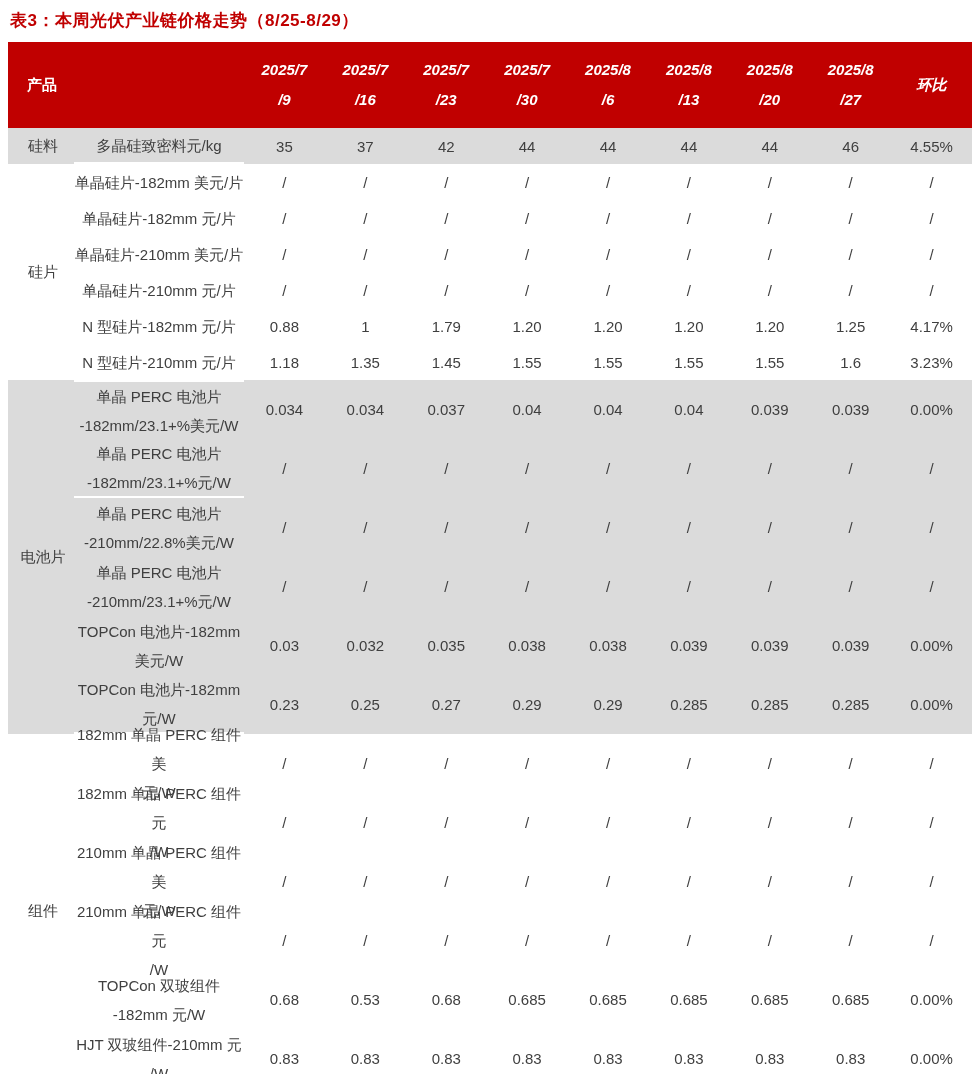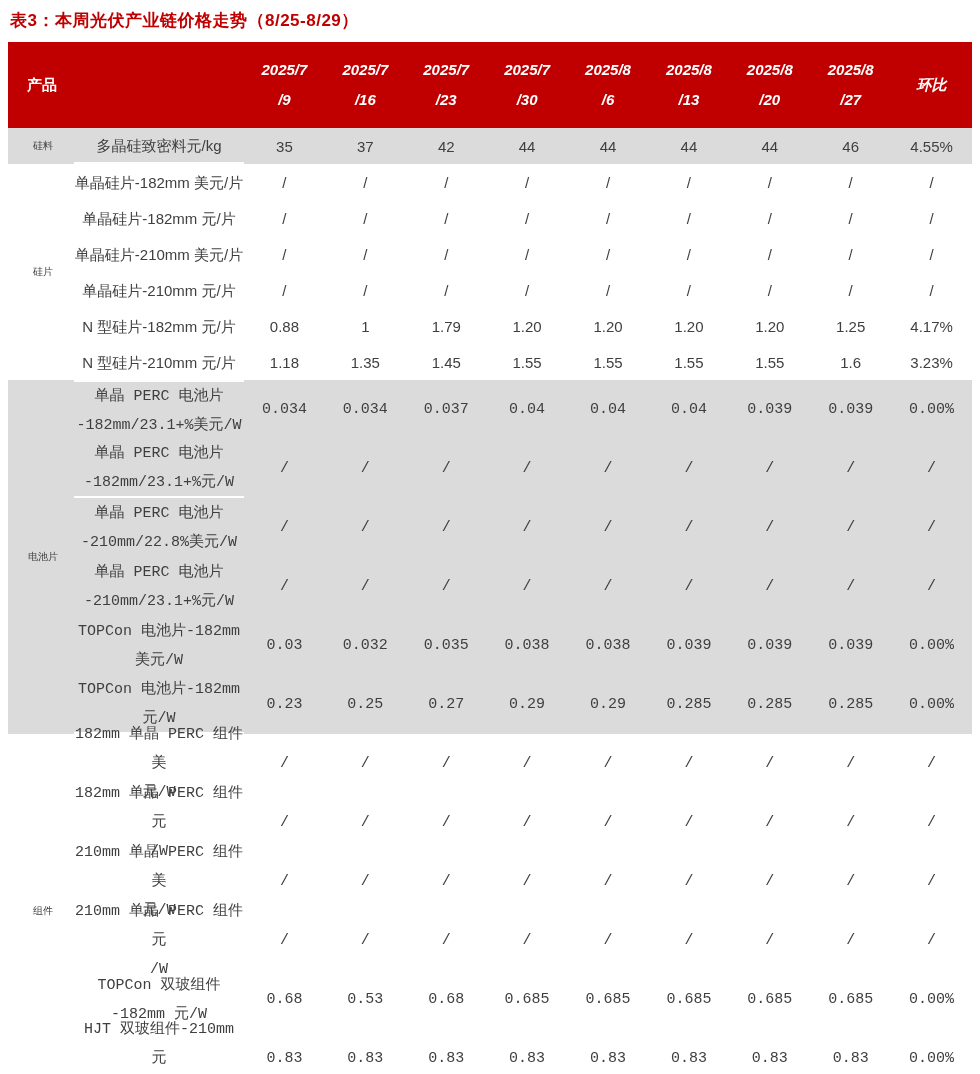--- a/index.html
+++ b/index.html
@@ -31,25 +31,25 @@
   .thead .cat{display:flex;align-items:center;padding-left:19px;}
   .thead .val{
     display:flex;align-items:center;justify-content:center;
     text-align:center;white-space:pre-line;line-height:30px;font-style:italic;
   }
   
   .section{display:flex;}
   .section.shaded{background:var(--grey);}
   .section .cat{
     display:flex;align-items:center;justify-content:center;
-    font-size:10px;padding-left:4px;white-space:nowrap;
+    font-size:15px;padding-left:4px;white-space:nowrap;
   }
   .rows{flex:1 1 0;min-width:0;}
   .row{display:flex;height:36px;font-size:15px;}
-  .row.tall{height:59px;font-family:Liberation Mono, monospace;}
+  .row.tall{height:59px;}
   .row .lbl{
     display:flex;align-items:center;justify-content:center;
     text-align:center;white-space:pre-line;line-height:29px;
   }
   .row .val{display:flex;align-items:center;justify-content:center;}
   .shaded .row:first-child .lbl{border-top:2px solid #fff;}
   .shaded .row:last-child .lbl{border-bottom:2px solid #fff;}
   .section:first-child .row:first-child .lbl{border-top:none;}
   .shaded .lbl.divider{border-bottom:2px solid #fff;}
   

